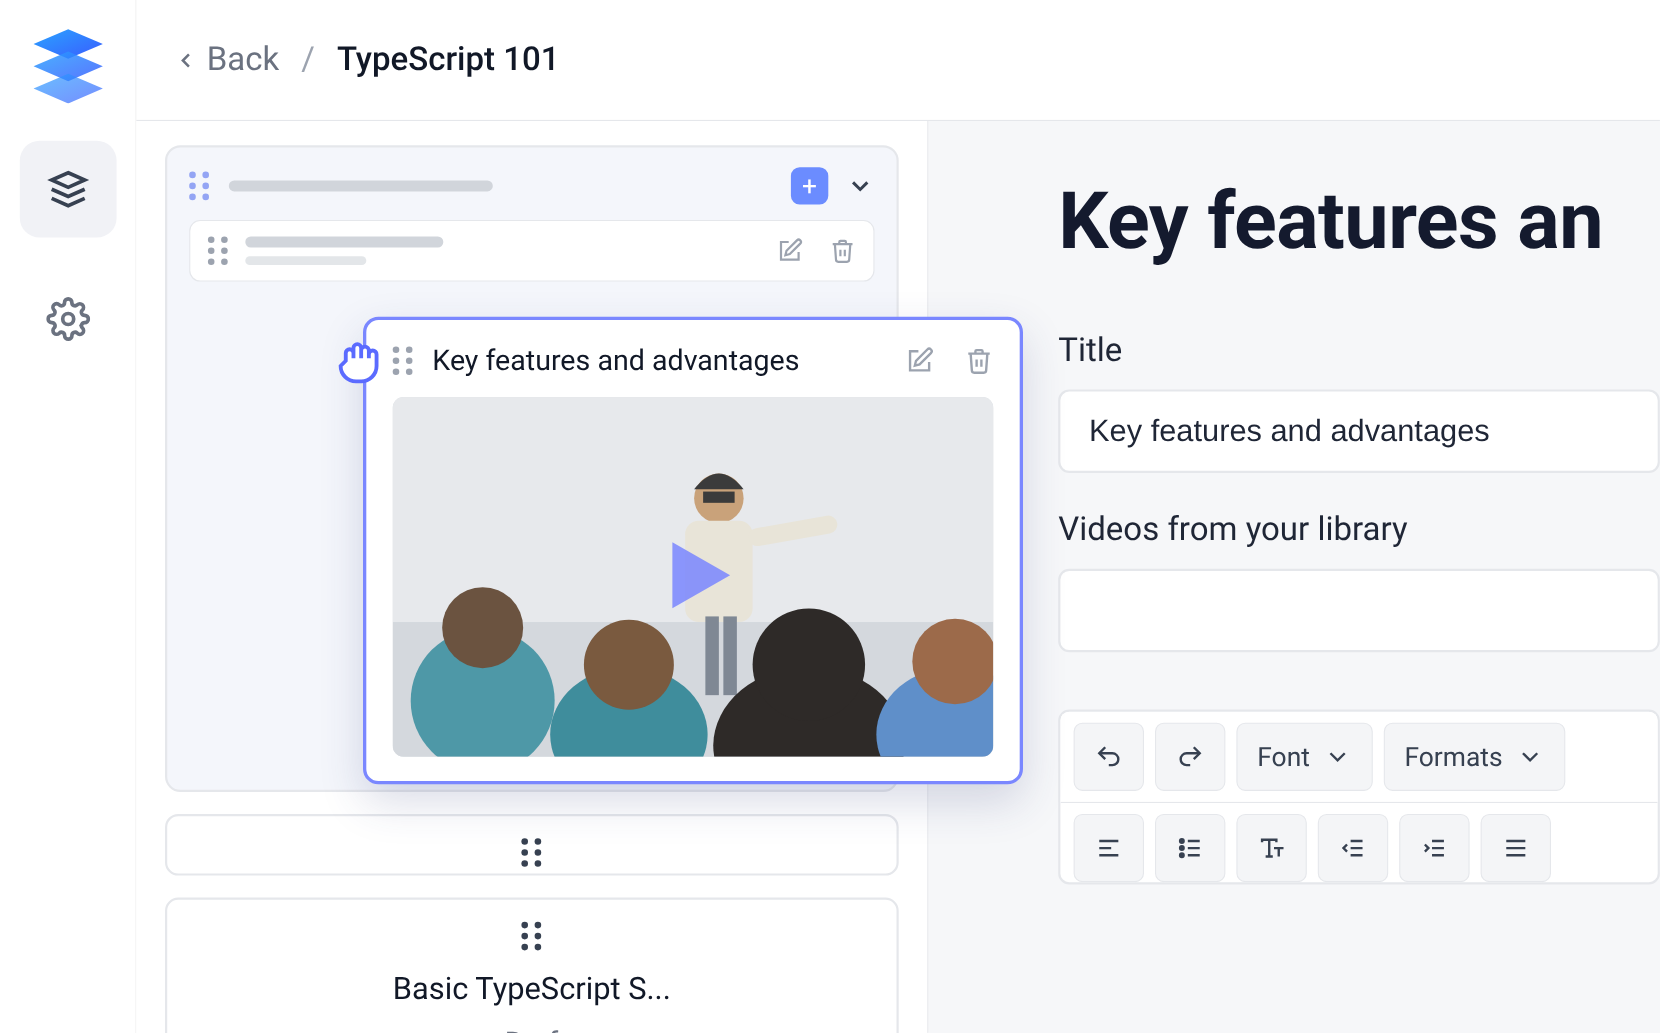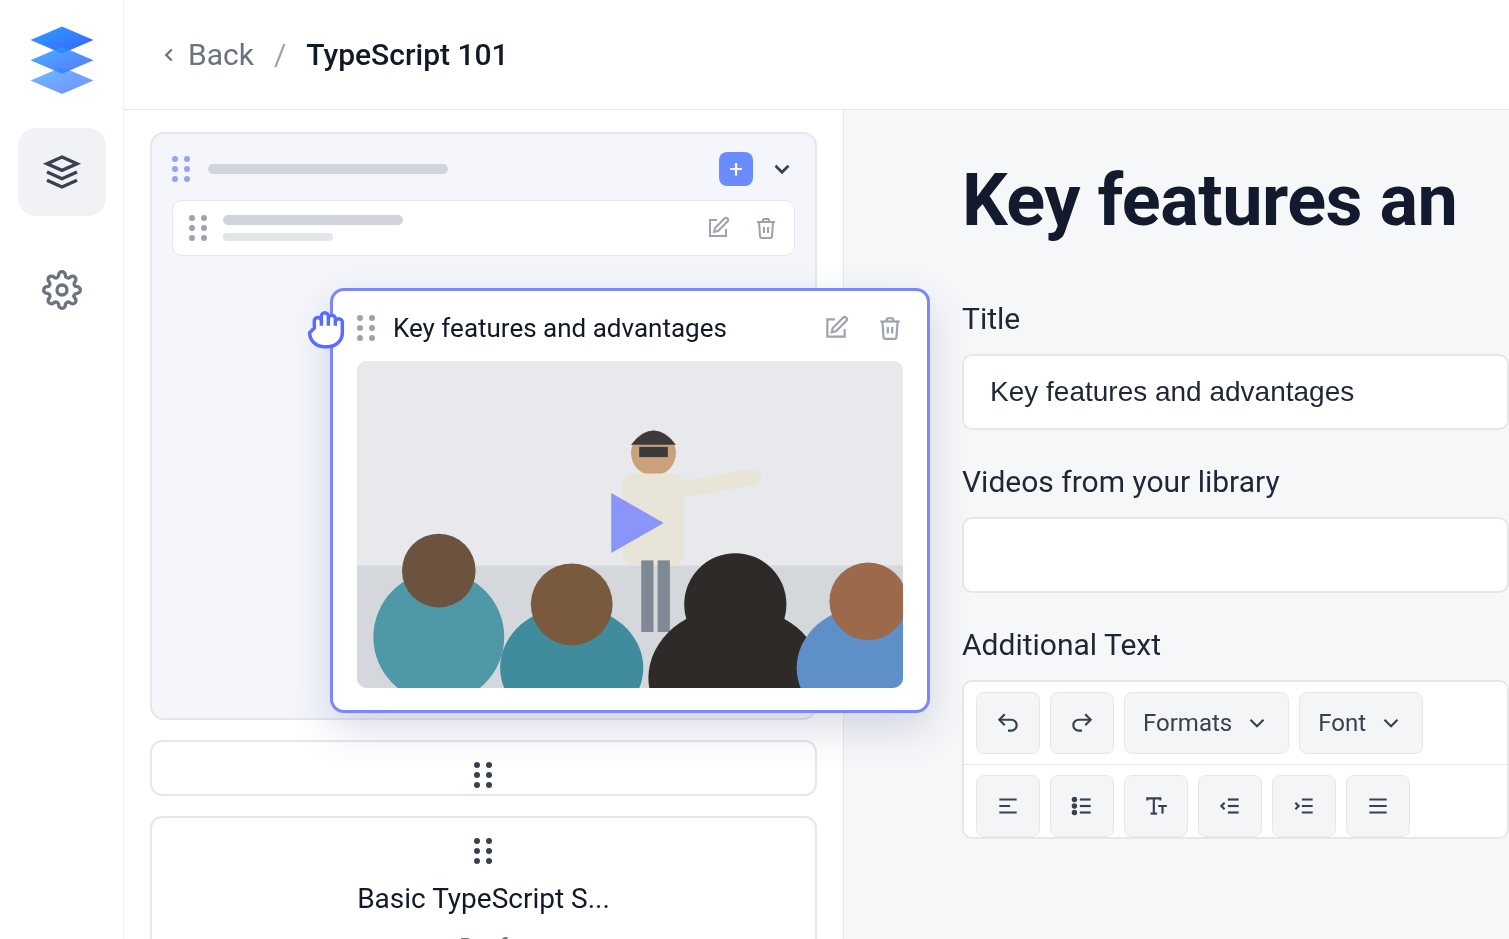--- a/index.html
+++ b/index.html
@@ -275,44 +275,43 @@
           <div class="field-label">Title</div>
           <div style="height:18px"></div>
           <input class="text-input" value="Key features and advantages" style="">
         </div>
         <div>
           <div class="field-label">Videos from your library</div>
           <div style="height:18px"></div>
           <div class="video-slot"></div>
         </div>
         <div>
-          <div class="field-label">Additional Text</div>
           <div style="height:18px"></div>
           <div style="border:2px solid #e5e7eb; border-radius:10px; background:#fff; overflow:hidden;">
             <div class="toolbar" style="border:none;border-bottom:1px solid #e5e7eb;border-radius:0;">
               <div class="tbtn">
                   <svg viewBox="0 0 24 24">
                     <path d="M9 14 4 9l5-5"></path>
                     <path d="M4 9h11a5 5 0 0 1 0 10h-3"></path>
                   </svg>
                 </div>
               <div class="tbtn">
                   <svg viewBox="0 0 24 24">
                     <path d="M15 14l5-5-5-5"></path>
                     <path d="M20 9H9a5 5 0 0 0 0 10h3"></path>
                   </svg>
                 </div>
               <div class="tbtn">
+                  <span>Font</span>
+                  <svg viewBox="0 0 24 24">
+                    <polyline points="6 9 12 15 18 9"></polyline>
+                  </svg>
+                </div>
+              <div class="tbtn">
                   <span>Formats</span>
-                  <svg viewBox="0 0 24 24">
-                    <polyline points="6 9 12 15 18 9"></polyline>
-                  </svg>
-                </div>
-              <div class="tbtn">
-                  <span>Font</span>
                   <svg viewBox="0 0 24 24">
                     <polyline points="6 9 12 15 18 9"></polyline>
                   </svg>
                 </div>
             </div>
             <div class="toolbar-row2">
               <div class="tbtn">
                   <svg viewBox="0 0 24 24">
                     <line x1="4" y1="6" x2="20" y2="6"></line>
                     <line x1="4" y1="12" x2="14" y2="12"></line>

